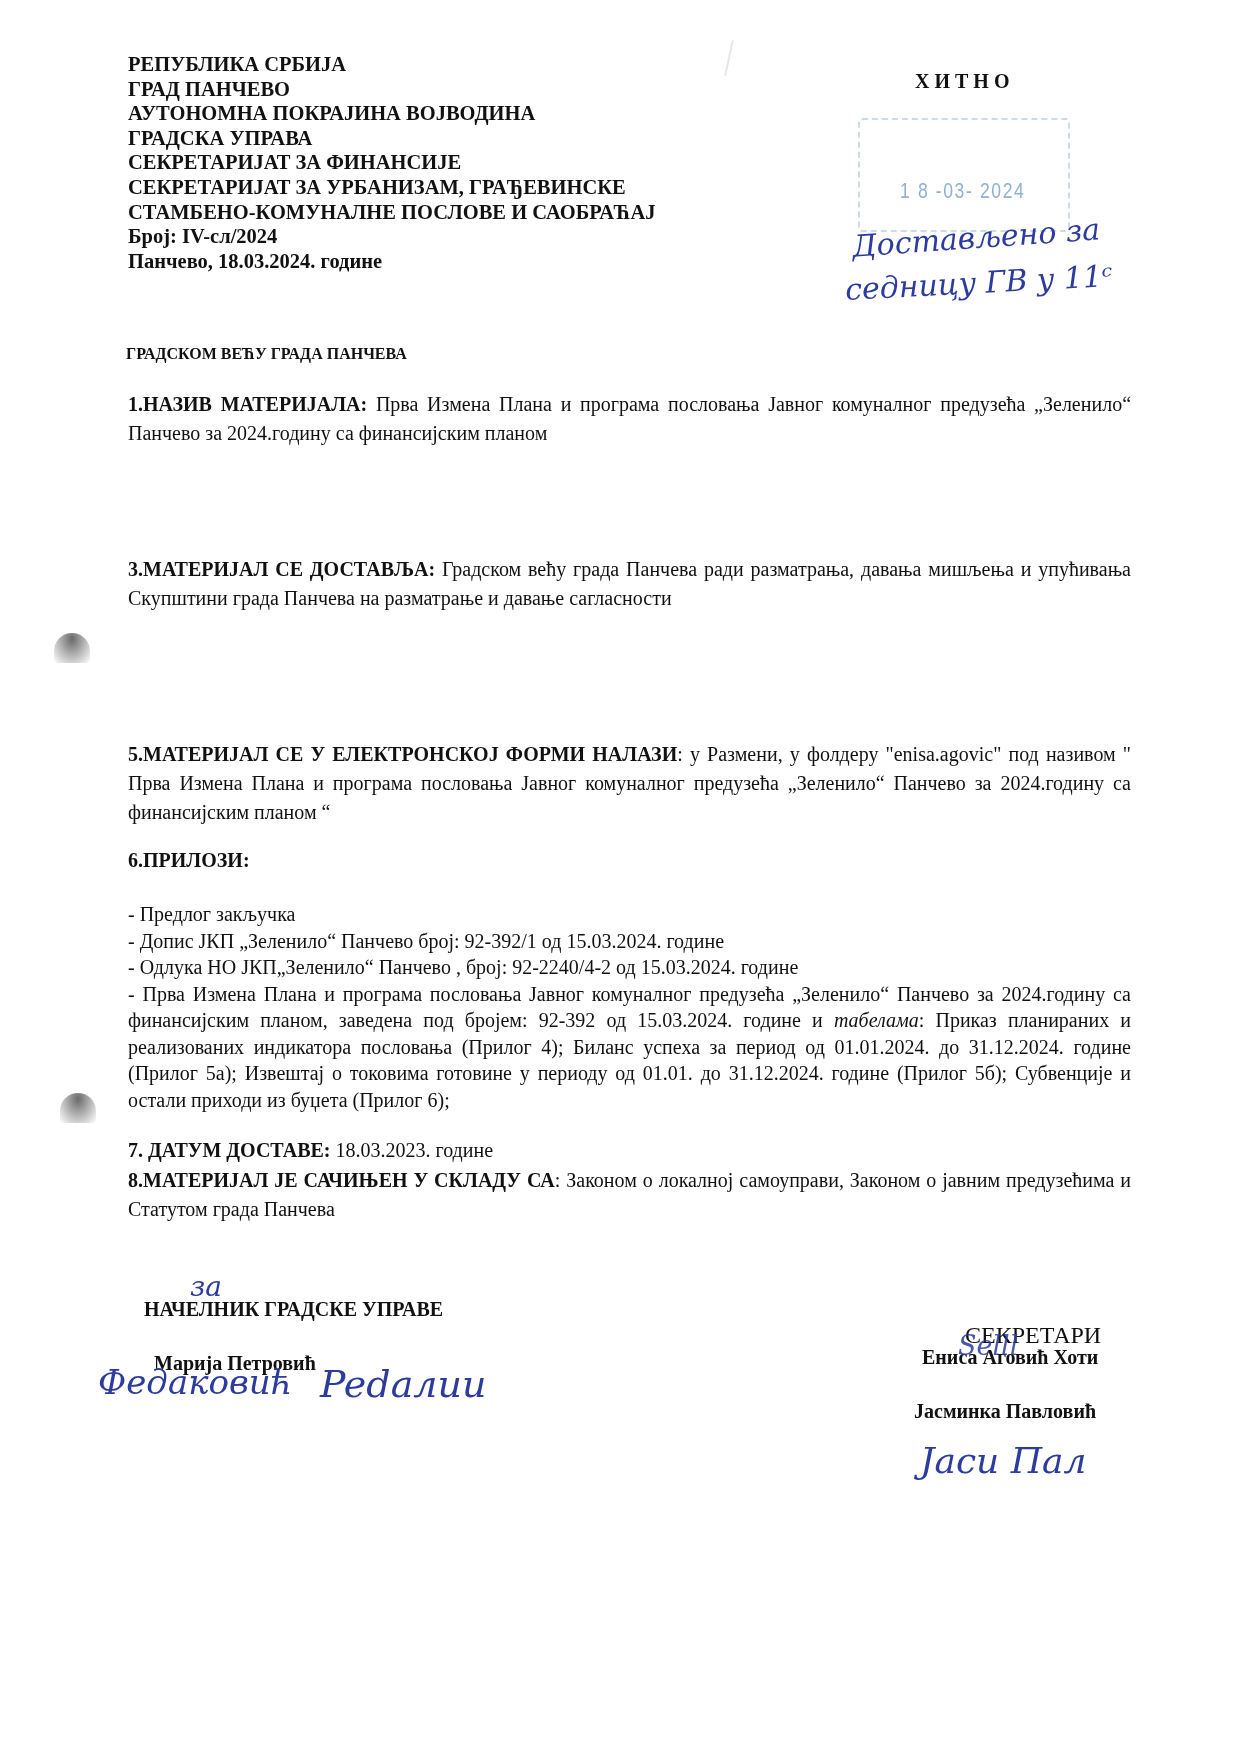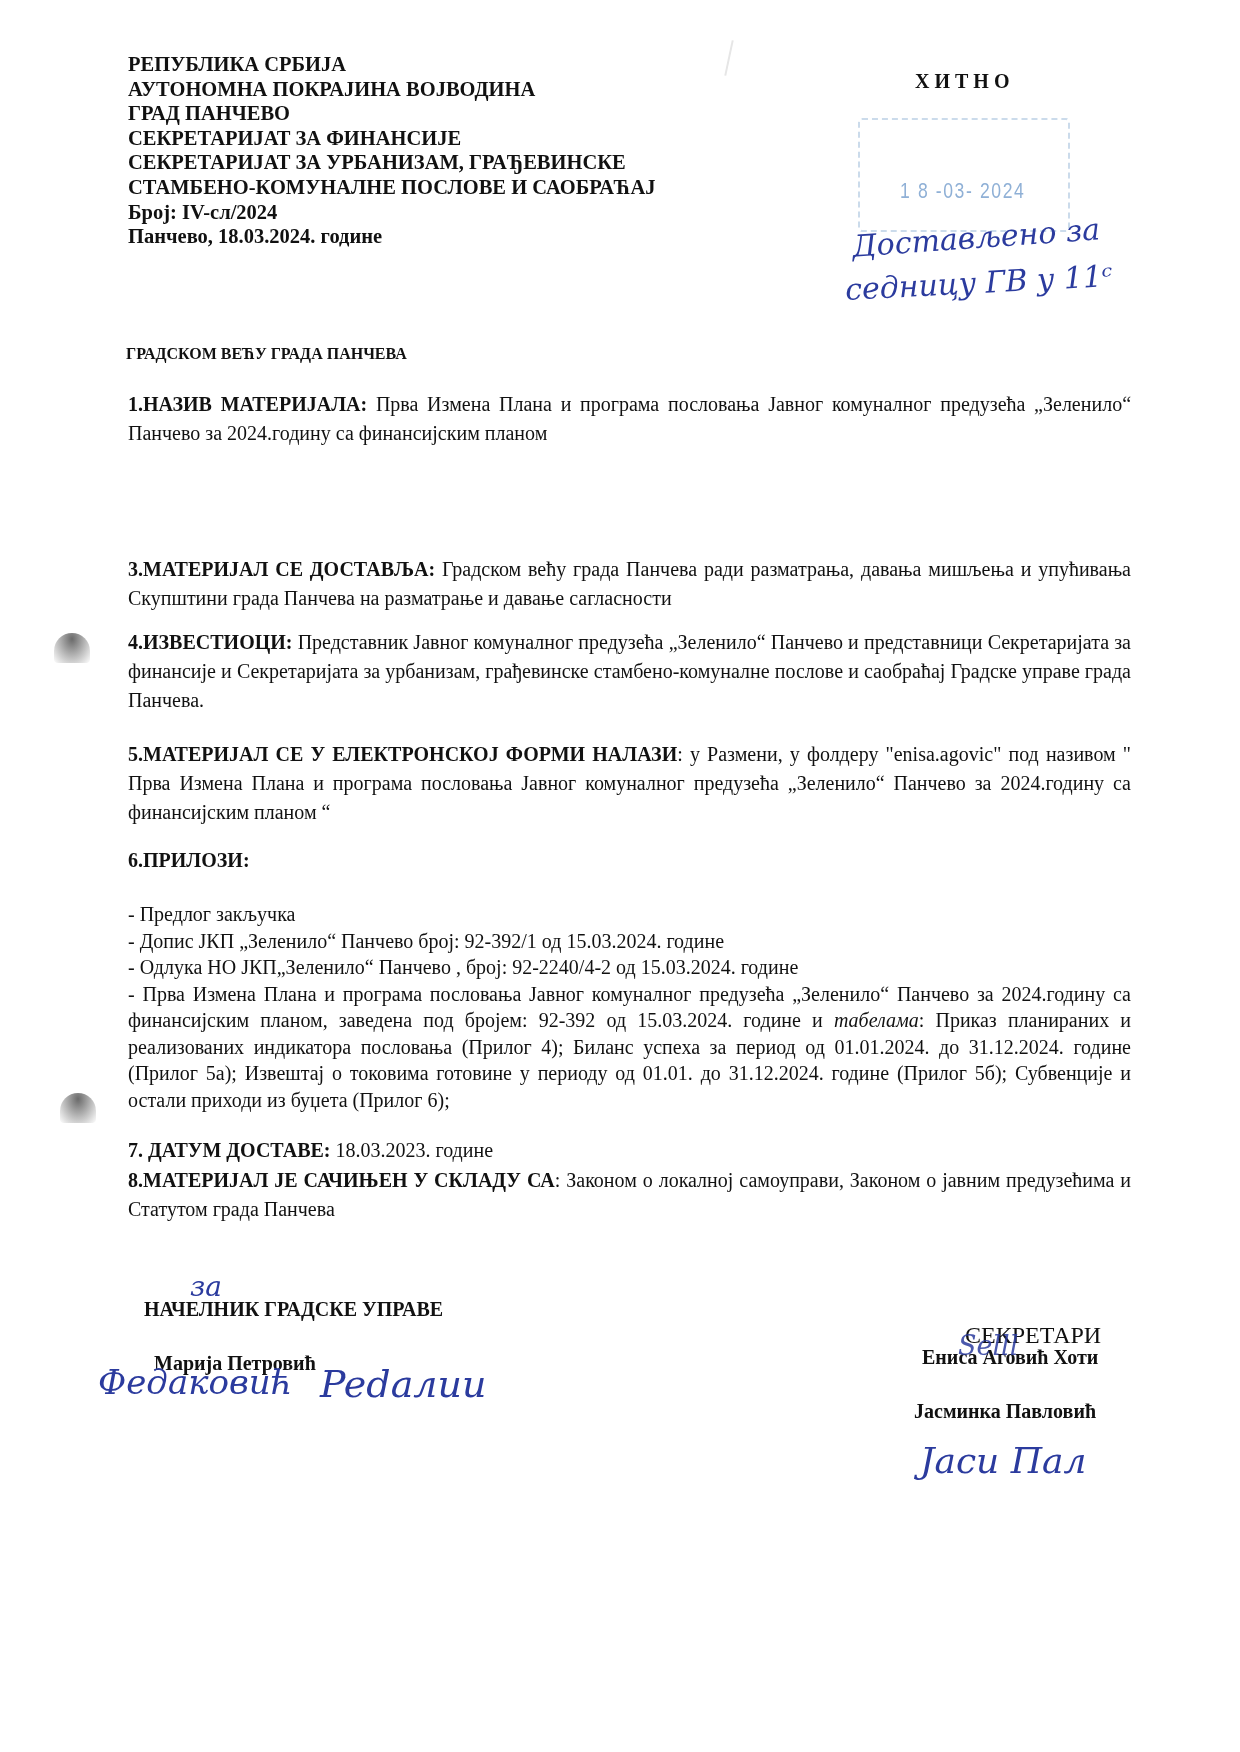--- a/index.html
+++ b/index.html
@@ -34,22 +34,23 @@
 </style>
 </head>
 <body>
 
 <div class="page">
 
   <div class="mark"></div>
 
   <div class="hdr">
     <div>РЕПУБЛИКА СРБИЈА</div>
+    <div>ГРАД ПАНЧЕВО</div>
     <div>АУТОНОМНА ПОКРАЈИНА ВОЈВОДИНА</div>
-    <div>ГРАД ПАНЧЕВО</div>
+    <div>ГРАДСКА УПРАВА</div>
     <div>СЕКРЕТАРИЈАТ ЗА ФИНАНСИЈЕ</div>
     <div>СЕКРЕТАРИЈАТ ЗА УРБАНИЗАМ, ГРАЂЕВИНСКЕ</div>
     <div>СТАМБЕНО-КОМУНАЛНЕ ПОСЛОВЕ И САОБРАЋАЈ</div>
     <div>Број: IV-сл/2024</div>
     <div>Панчево,  18.03.2024. године</div>
   </div>
 
   <div class="urgent">ХИТНО</div>
 
   <div class="stamp"></div>
@@ -61,23 +62,20 @@
 
   <div class="sec" style="top:390px;">
     <b>1.НАЗИВ МАТЕРИЈАЛА:</b><span> Прва Измена Плана и програма пословања Јавног комуналног предузећа „Зеленило“ Панчево за 2024.годину са финансијским планом</span>
   </div>
 
 
   <div class="sec" style="top:555px;">
     <b>3.МАТЕРИЈАЛ СЕ ДОСТАВЉА:</b><span> Градском већу града Панчева ради разматрања, давања мишљења и упућивања Скупштини града Панчева на разматрање и давање сагласности</span>
   </div>
 
-  <div class="sec" style="top:628px;">
-    <b>4.ИЗВЕСТИОЦИ:</b><span> Представник Јавног комуналног предузећа „Зеленило“ Панчево и представници Секретаријата за финансије и Секретаријата за урбанизам, грађевинске стамбено-комуналне послове и саобраћај Градске управе града Панчева.</span>
-  </div>
 
   <div class="sec" style="top:734px;margin-top:6px;">
     <b>5.МАТЕРИЈАЛ СЕ У ЕЛЕКТРОНСКОЈ ФОРМИ НАЛАЗИ</b><span>: у Размени, у фолдеру "enisa.agovic" под називом " Прва Измена Плана и програма пословања Јавног комуналног предузећа „Зеленило“ Панчево за 2024.годину са финансијским планом  “</span>
   </div>
 
   <div class="sec" style="top:846px;">
     <b>6.ПРИЛОЗИ:</b>
   </div>
 
   <div class="list" style="top:901px;">

